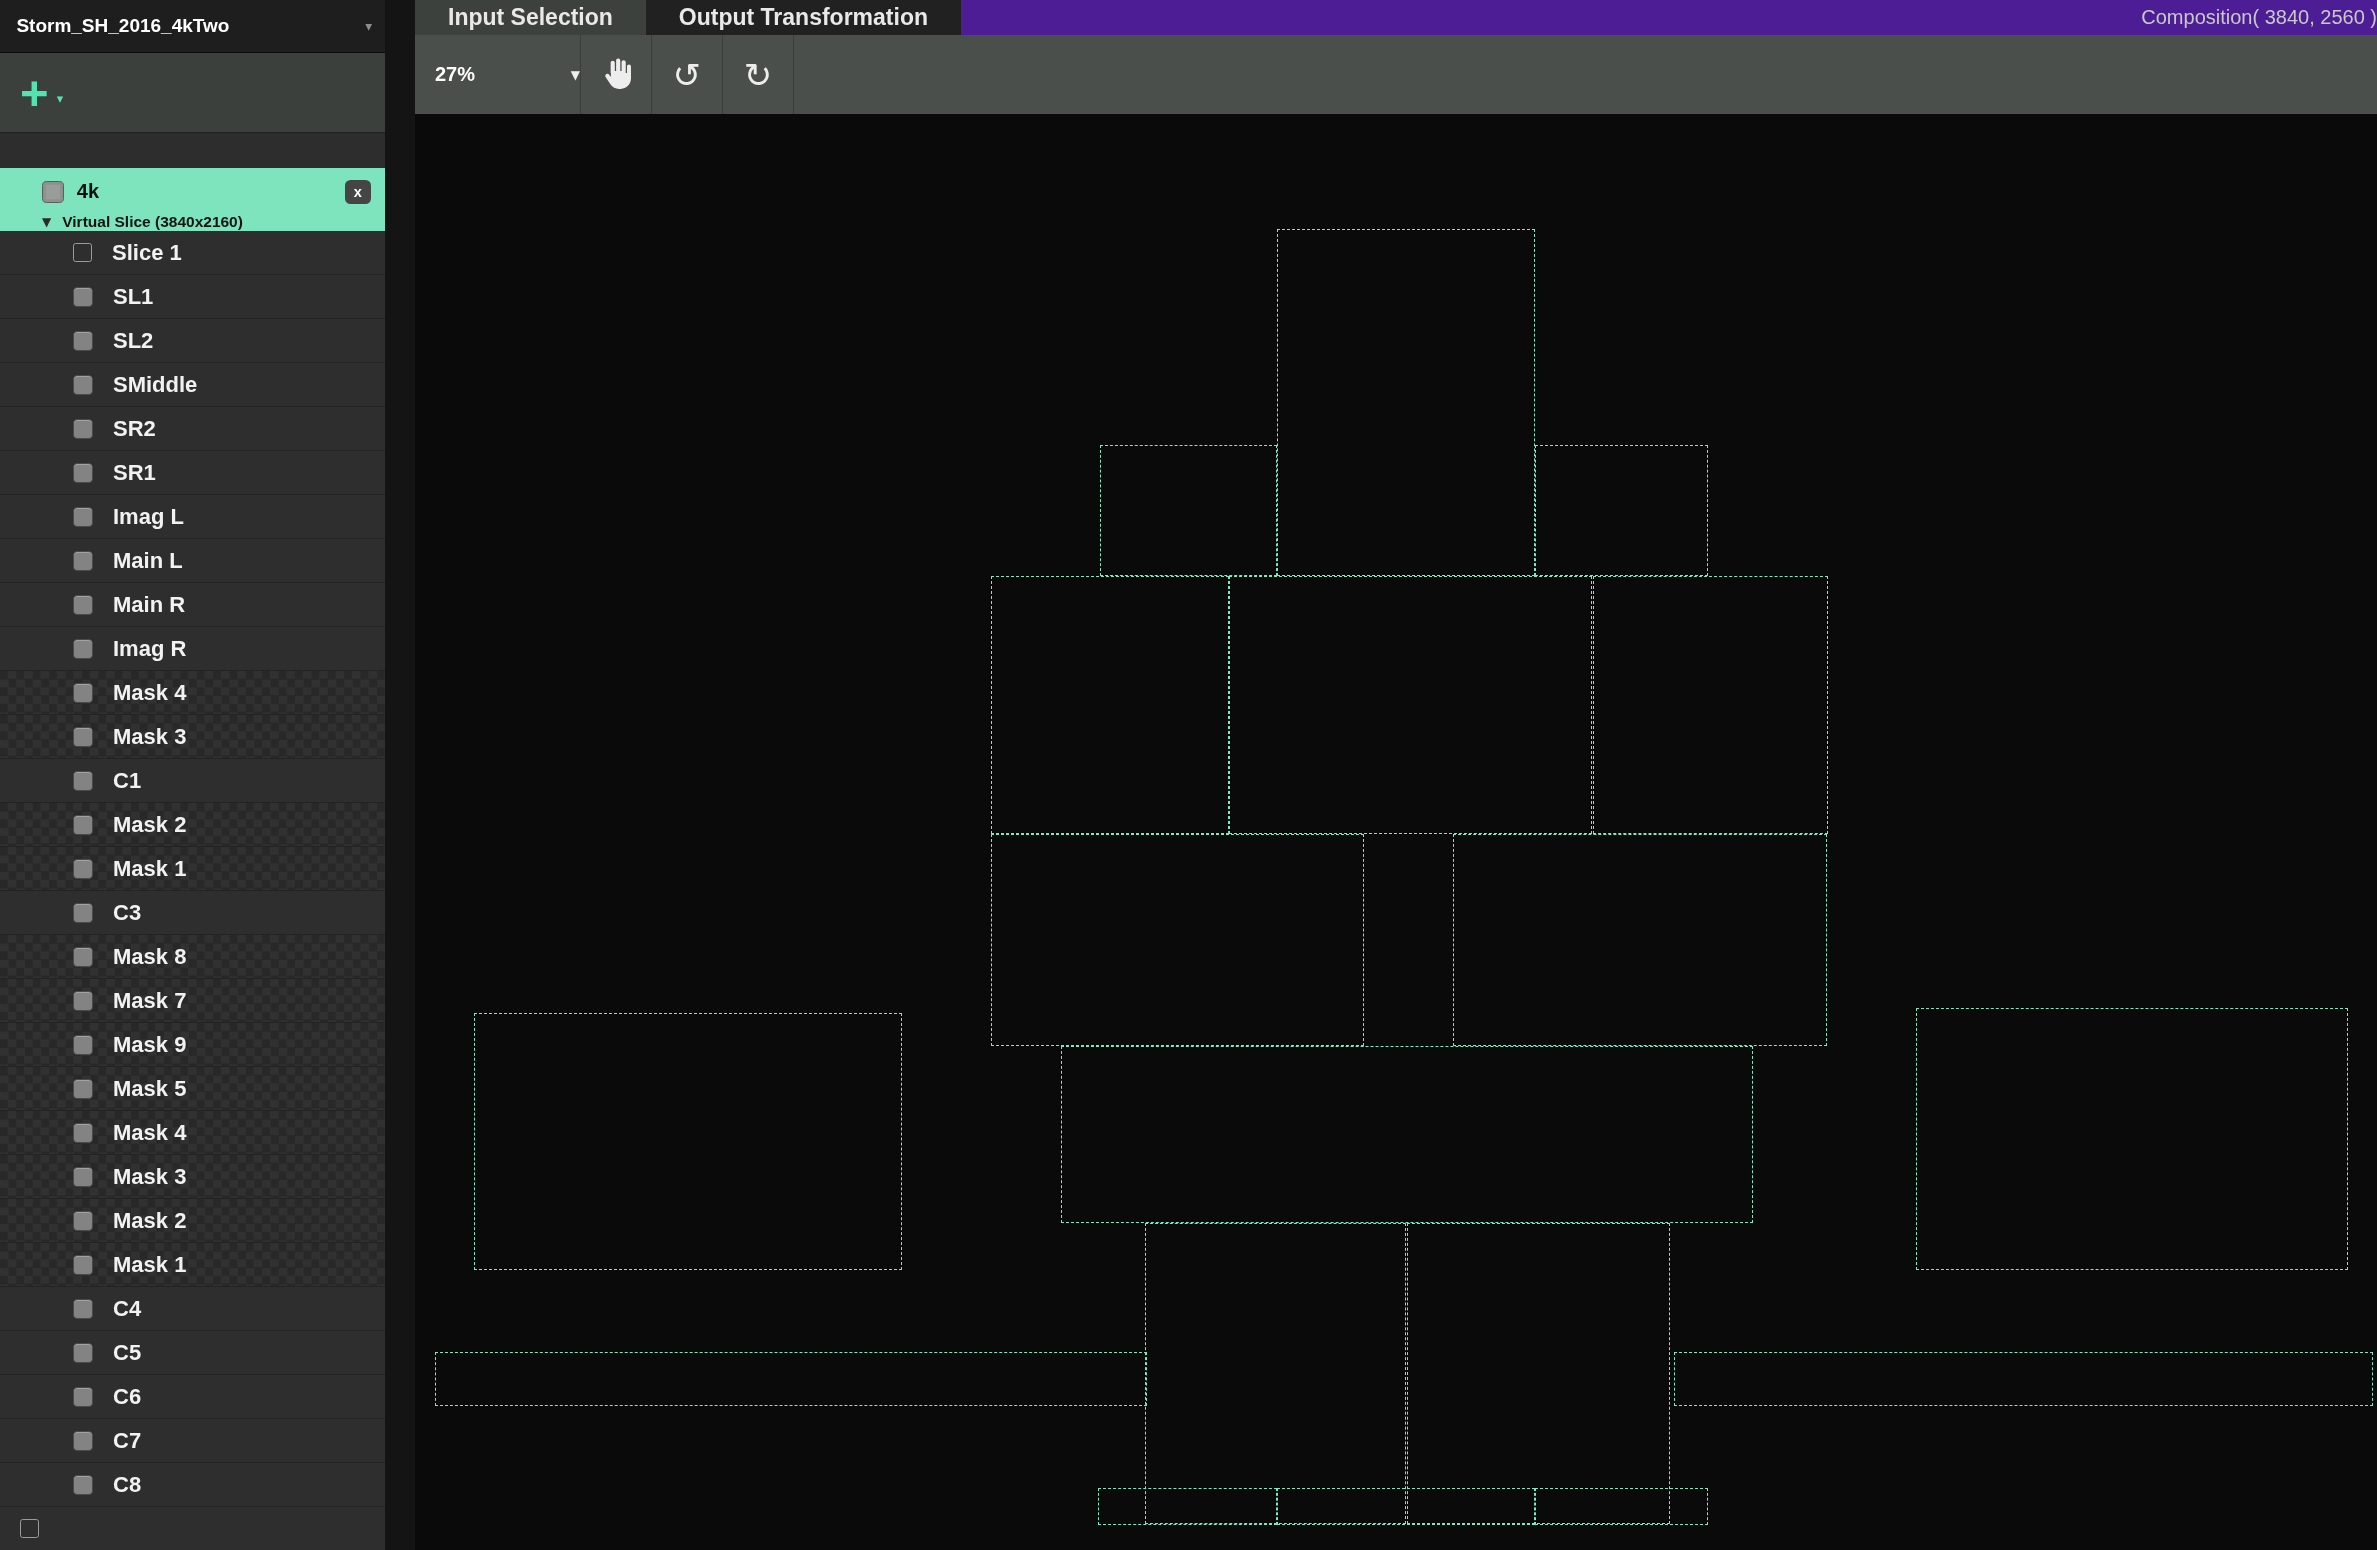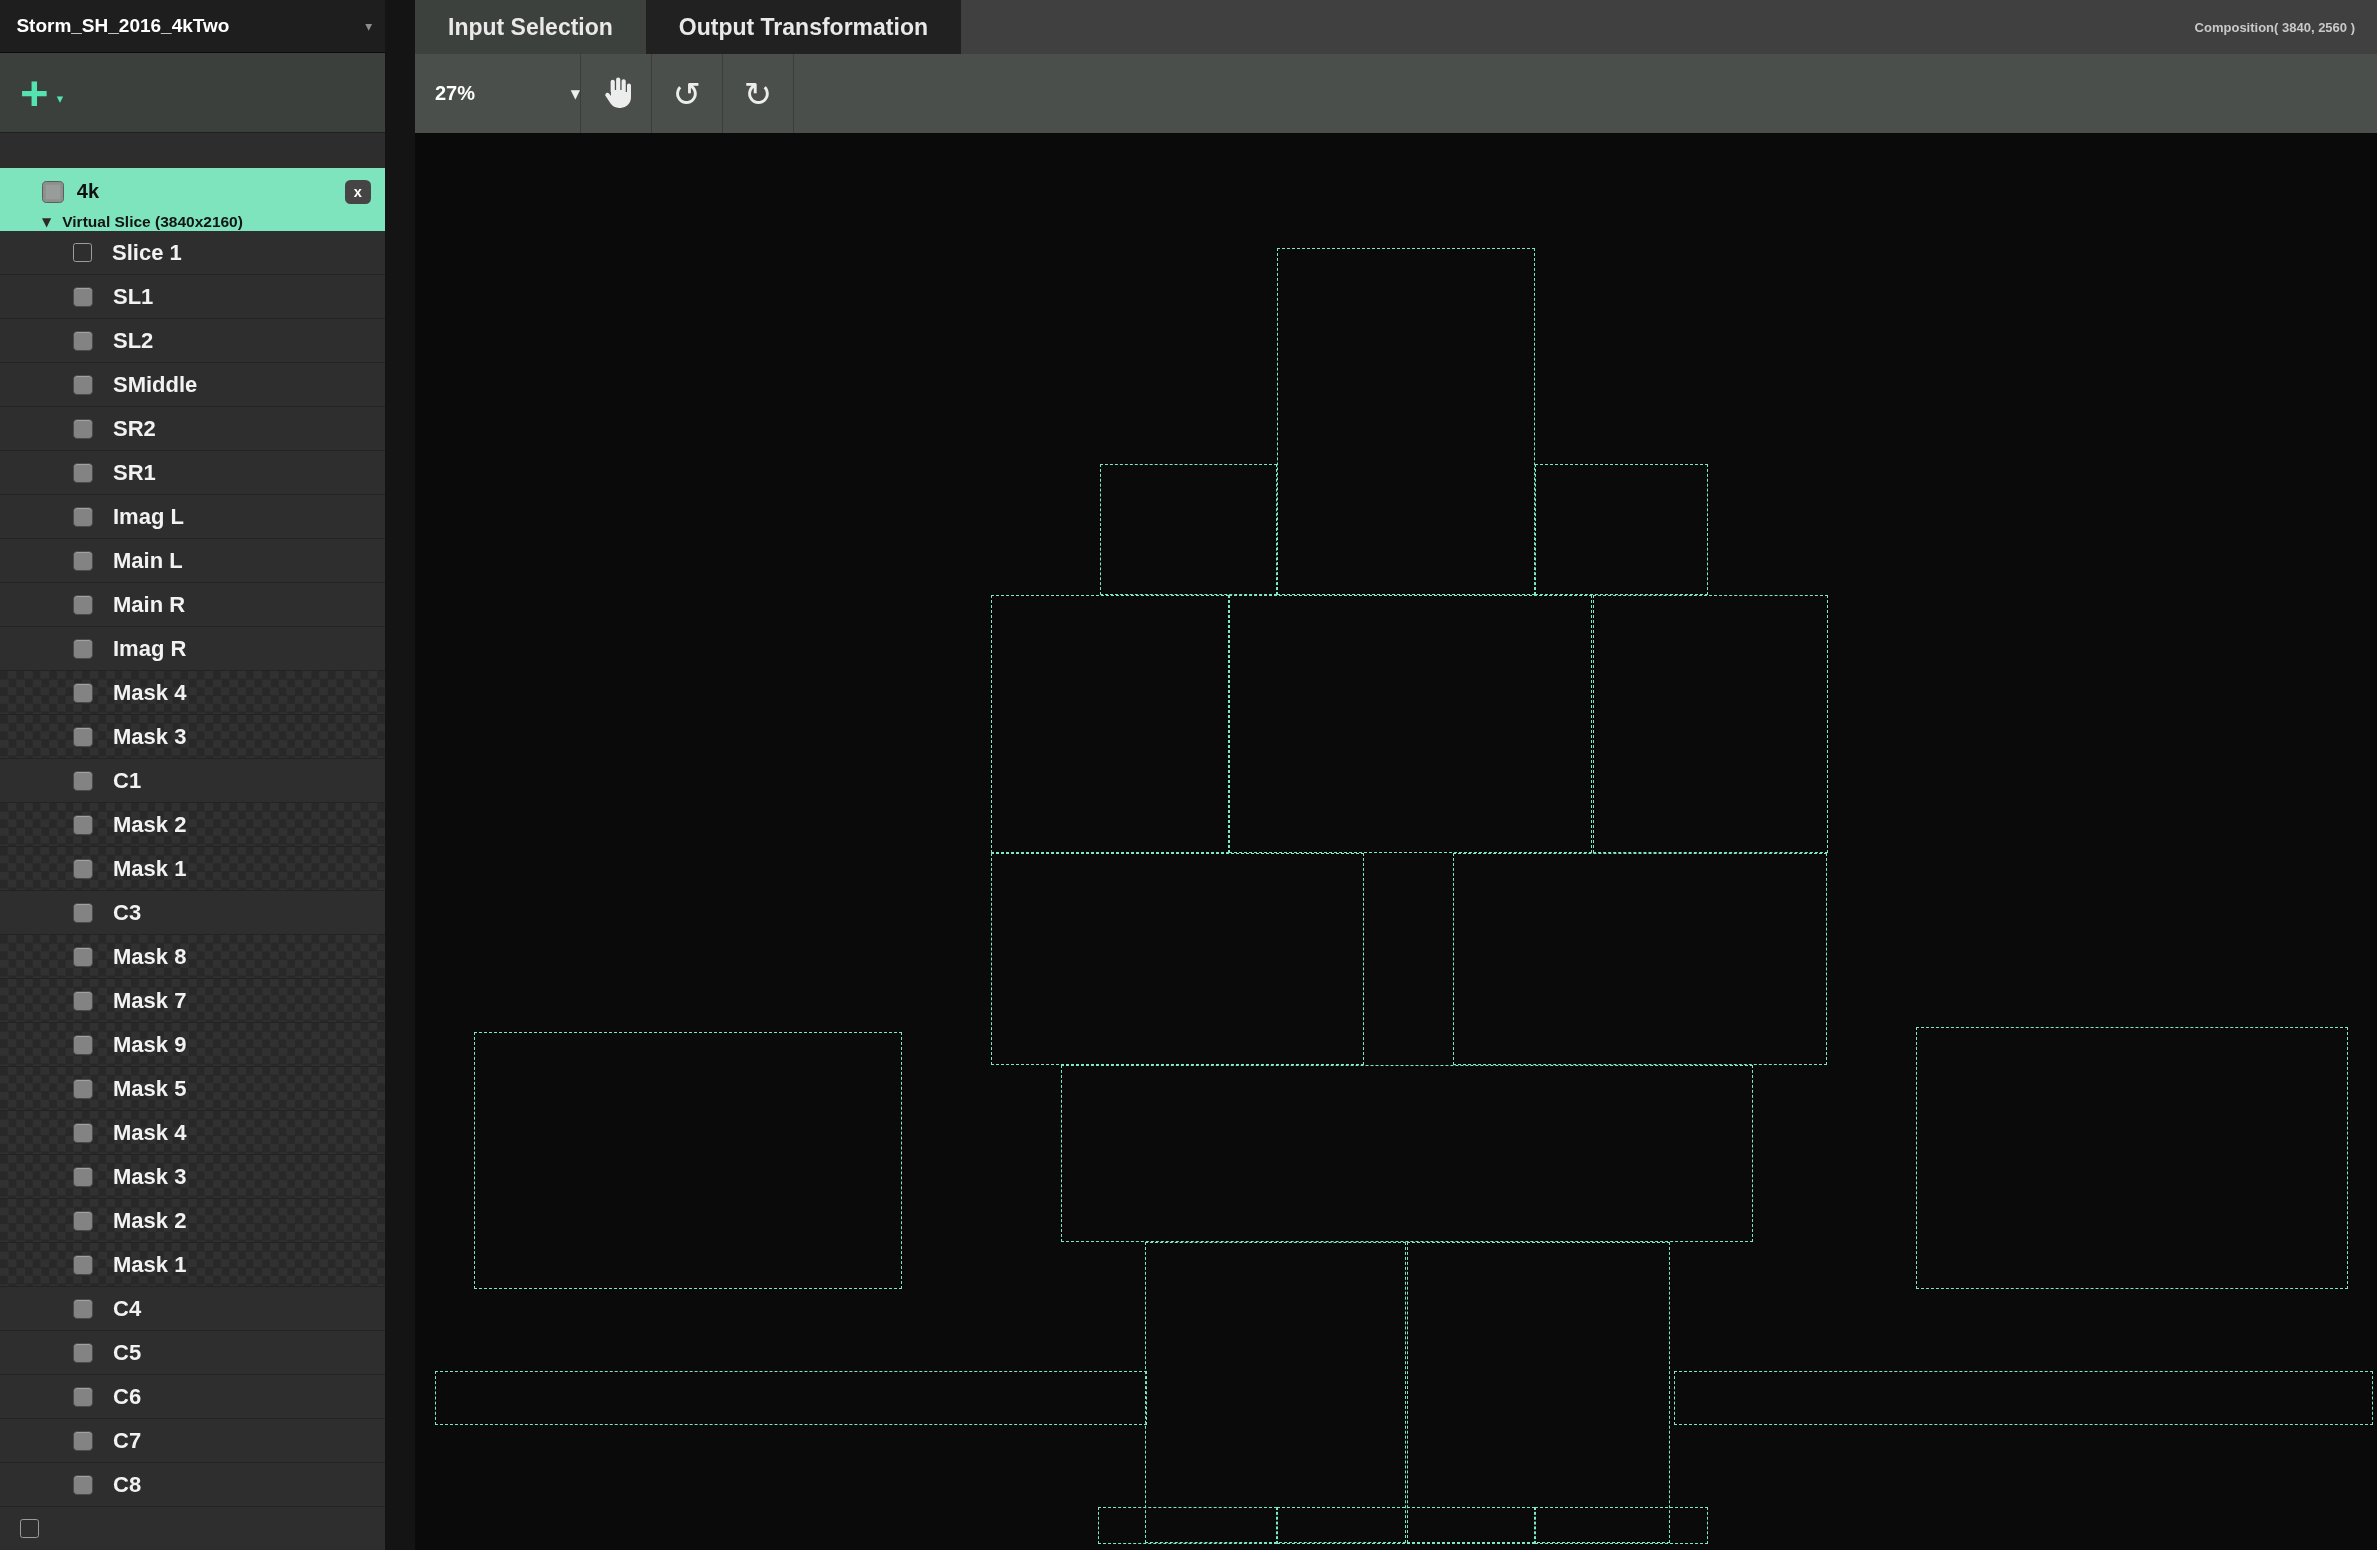--- a/index.html
+++ b/index.html
@@ -44,26 +44,26 @@
   .ind.box { width:19px; height:19px; border:1.8px solid #9b9b9b; border-radius:2.7px;
              background:transparent; flex:0 0 auto; }
   .rlbl { color:#f2f2f2; font-size:22px; font-weight:bold; white-space:nowrap; }
 
   
   .gutter { flex:0 0 30px; background:#141414; }
 
   
   .main { flex:1; min-width:0; display:flex; flex-direction:column; }
 
-  .tabbar { height:54px; background:#404040; display:flex; align-items:stretch; }
+  .tabbar { height:35px; background:#4c1d95; display:flex; align-items:stretch; }
   .tab { display:flex; align-items:center; padding:0 33px; font-size:23px; font-weight:bold;
          color:#e9e9e9; background:#212121; }
   .tab.active { background:#3c413e; }
-  .composition { margin-left:auto; display:flex; align-items:center; padding-right:22px;
-                 color:#c9c9c9; font-size:13px; font-weight:bold; }
+  .composition { margin-left:auto; display:flex; align-items:center; 
+                 color:#c9c9c9; font-size:20px; font-weight:normal; }
 
   .toolbar { height:80px; background:#4b4f4c; display:flex; align-items:stretch;
              padding-left:20px; border-bottom:0.9px solid #090909; }
   .tool { display:flex; align-items:center; justify-content:center;
           border-right:0.9px solid rgba(0,0,0,.22); }
   .tool-zoom { width:146px; gap:16.4px; color:#ffffff; font-size:20px; font-weight:bold;justify-content:space-between; }
   .zoom-caret { font-size:12px; color:#eeeeee; font-family:"DejaVu Sans",sans-serif; }
   .tool-icon { width:71px; color:#ededed; }
   .glyph { font-family:"DejaVu Sans",sans-serif; font-size:34px; line-height:1; }
 

